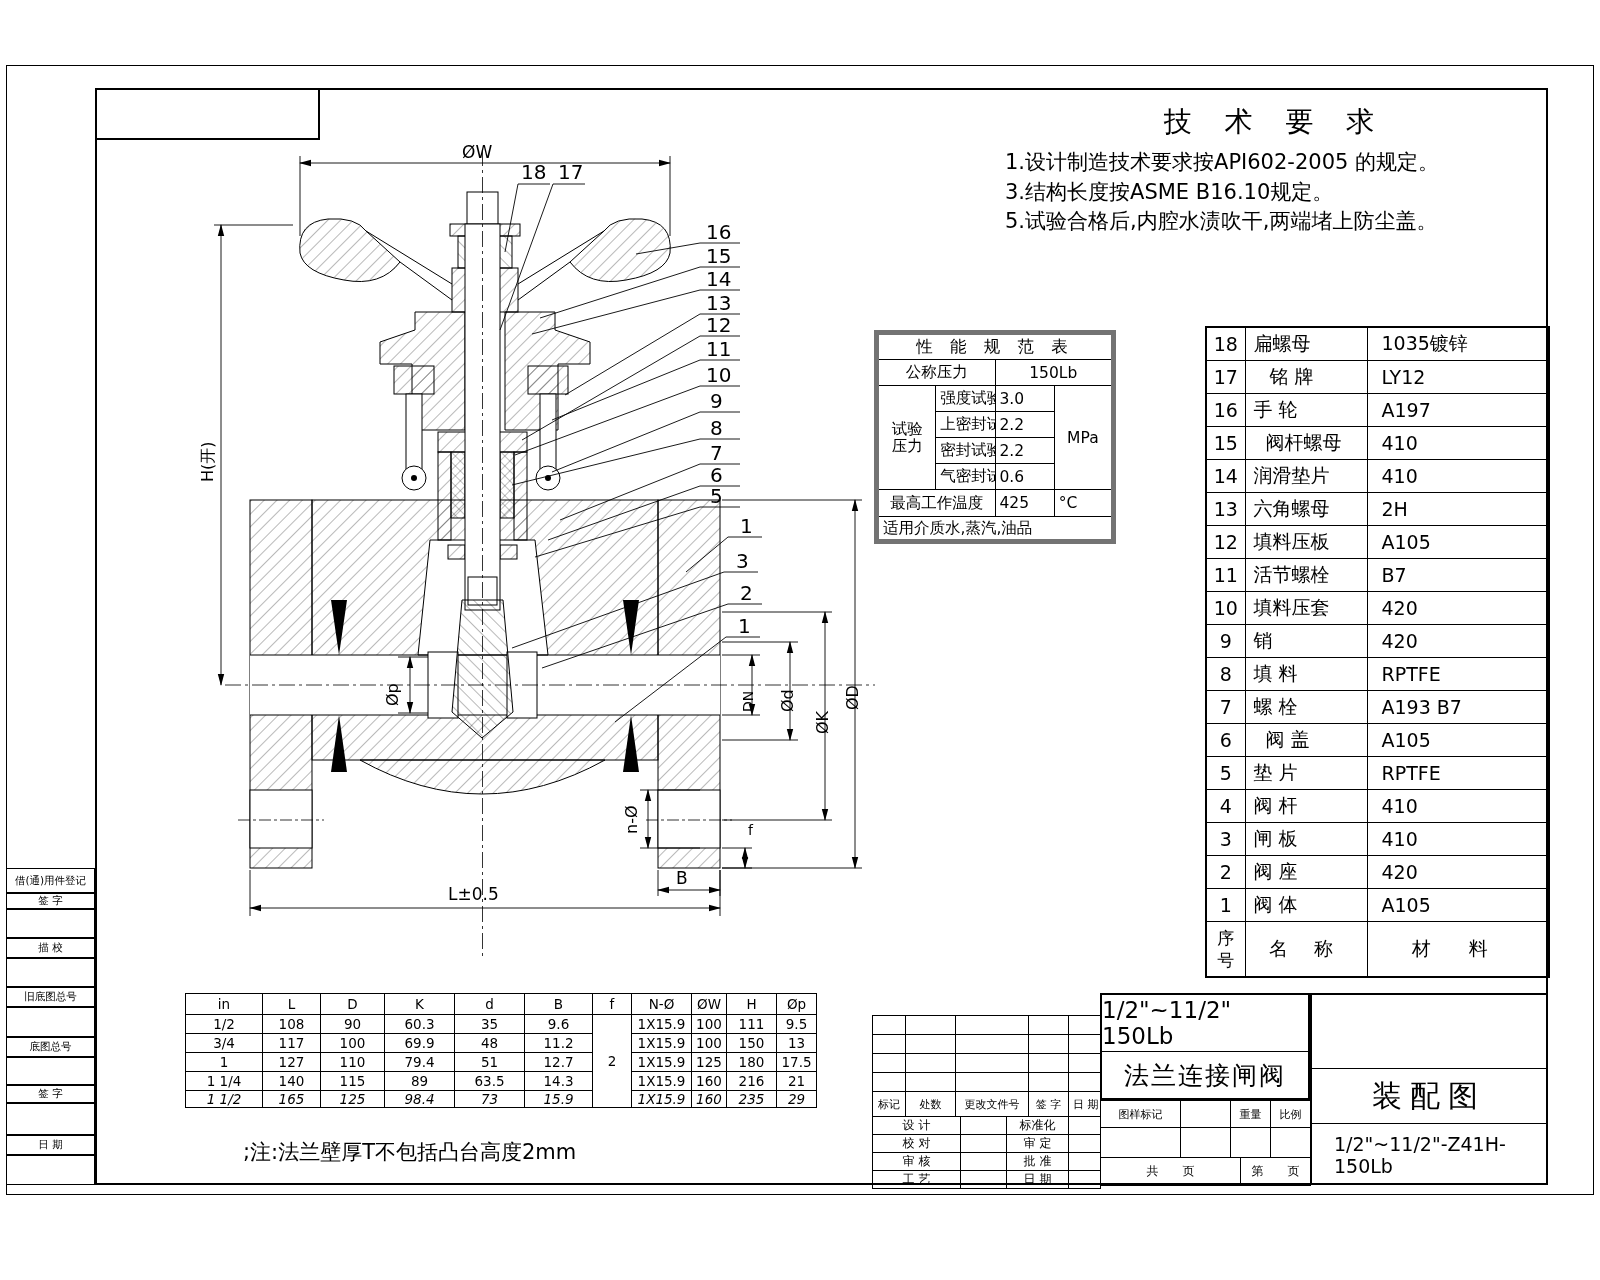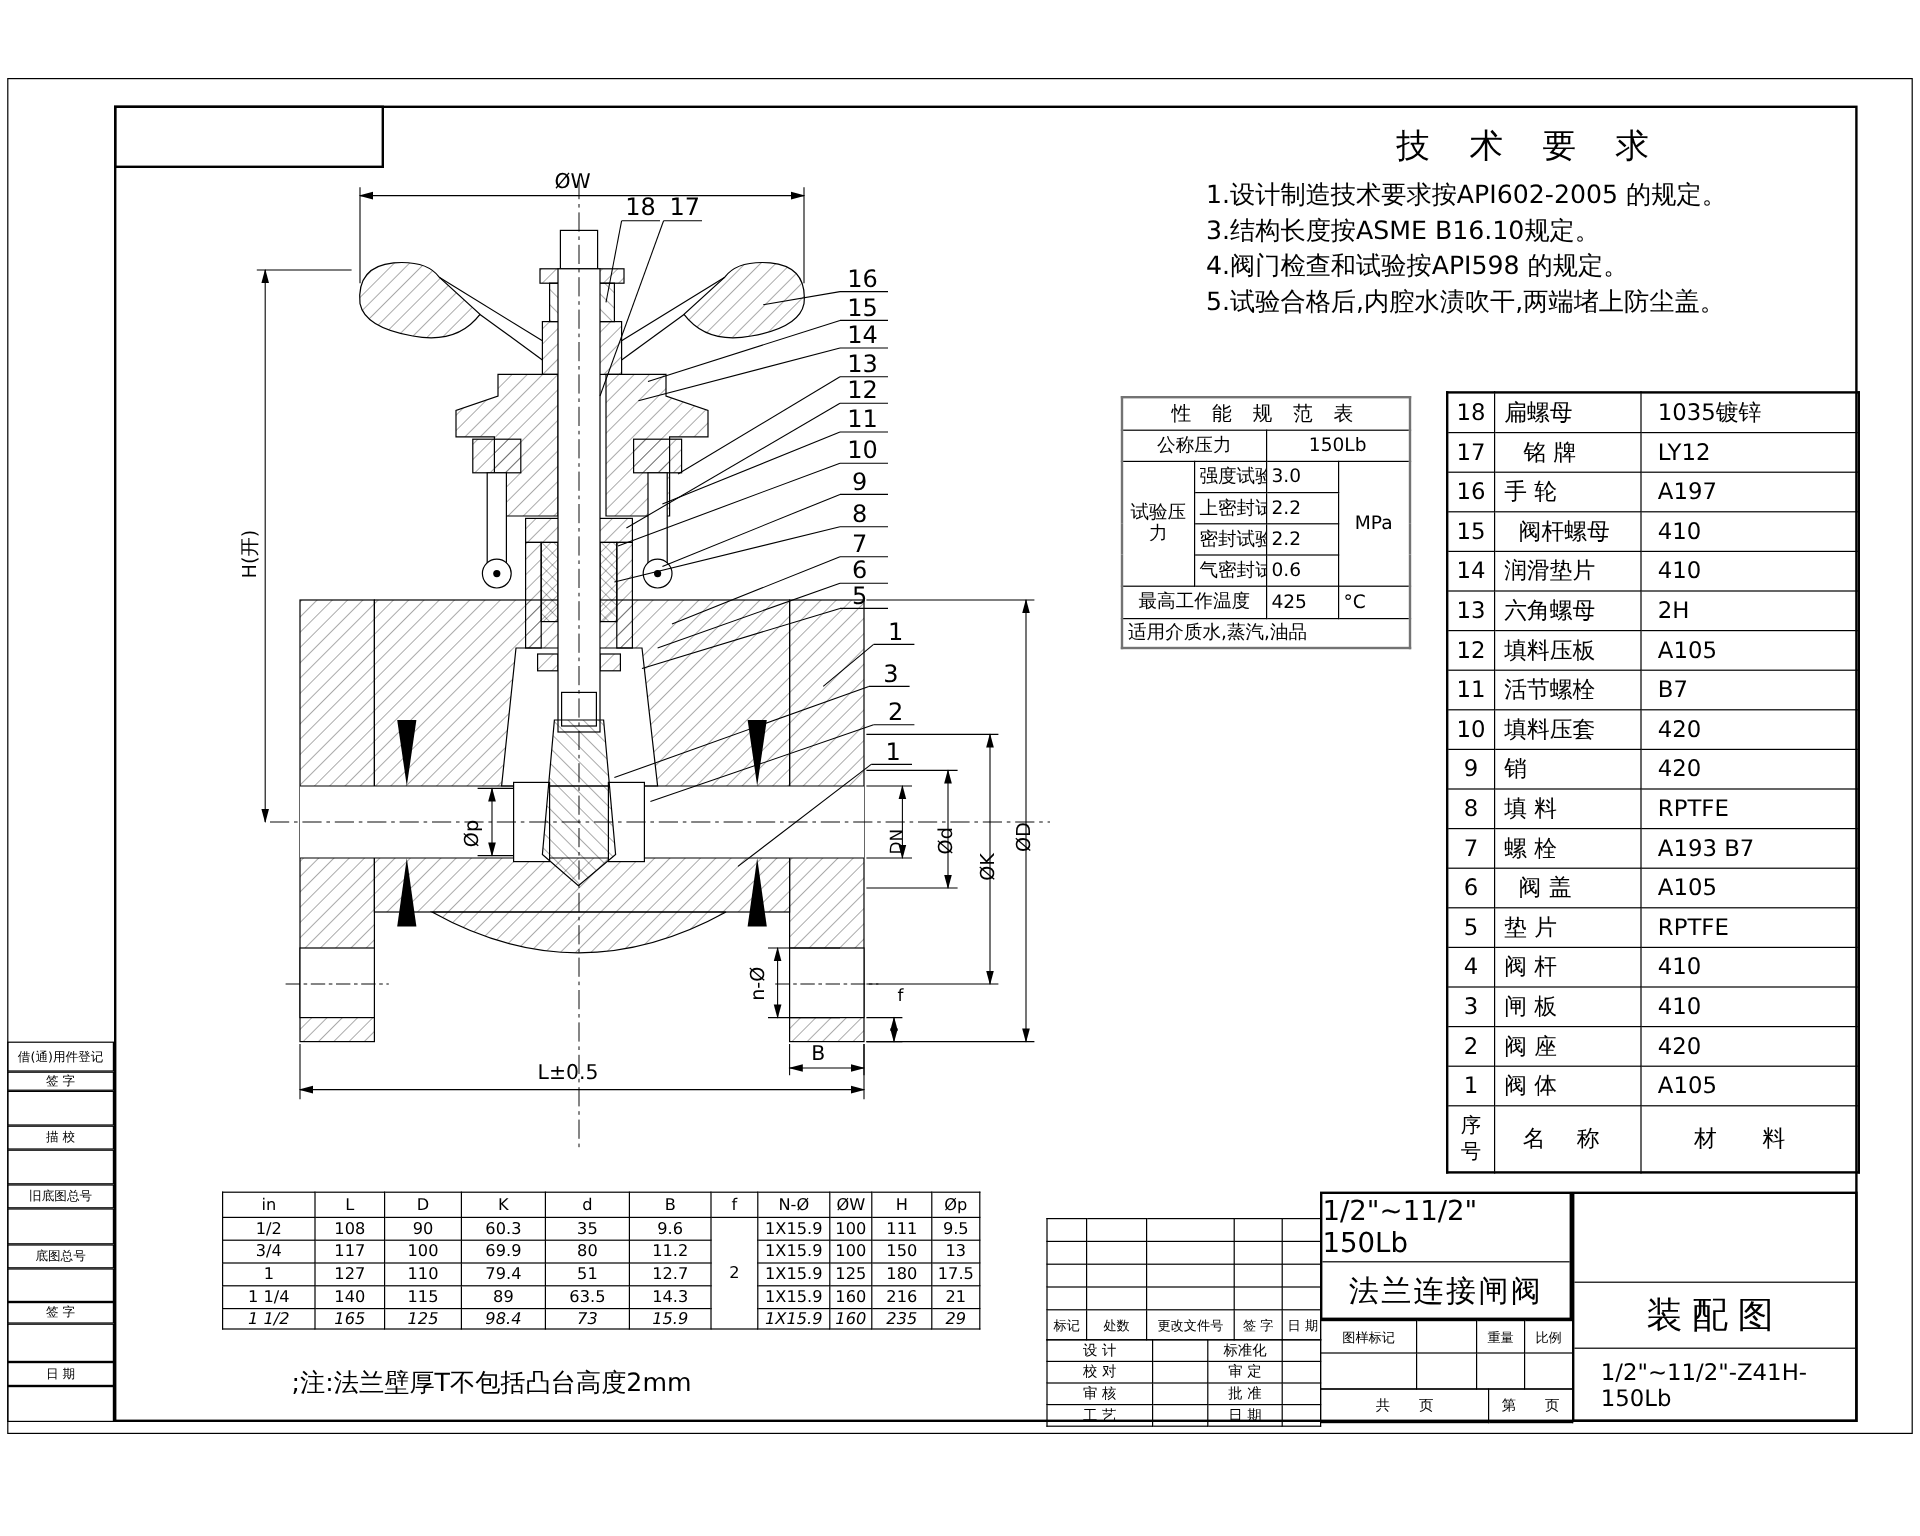--- a/index.html
+++ b/index.html
@@ -248,26 +248,25 @@
   <div class="vlbl" style="left:813px;top:734px;">ØK</div>
   <div class="vlbl" style="left:843px;top:710px;">ØD</div>
   <div class="vlbl" style="left:383px;top:706px;">Øp</div>
 
   <div class="abs" style="left:1005px;top:103px;width:540px;">
     <div style="text-align:center;font-size:28px;letter-spacing:12px;white-space:nowrap;">技 术 要 求</div>
     <div id="techitems" style="margin-top:7px;">
 
     <div>1.设计制造技术要求按API602-2005 的规定。</div>
         <div>3.结构长度按ASME B16.10规定。</div>
-        <div>4.阀门检查和试验按API598 的规定。</div>
         <div>5.试验合格后,内腔水渍吹干,两端堵上防尘盖。</div>
       </div>
   </div>
 
-  <table class="abs" style="left:934px;top:330px;width:242px;font-size:15.5px;border:2px solid #737373;">
+  <table class="abs" style="left:874px;top:330px;width:242px;font-size:15.5px;border:5px solid #737373;">
     <tbody>
         <tr style="height:27px;">
       <td colspan="4" class="cc" style="letter-spacing:6px;font-size:16.5px;">性 能 规 范 表</td>
     </tr>
     <tr style="height:26px;">
       <td colspan="2" class="cc">公称压力</td>
       <td colspan="2" class="cc">150Lb</td>
     </tr>
     <tr style="height:26px;">
       <td rowspan="4" class="cc" style="width:30px;word-break:break-all;white-space:normal;line-height:17px;padding:0 6px;">试验压力</td>
@@ -462,21 +461,21 @@
       <td>1X15.9</td>
           <td>100</td>
       <td>111</td>
           <td>9.5</td>
     </tr>
     <tr style="height:19px;">
       <td>3/4</td>
           <td>117</td>
       <td>100</td>
           <td>69.9</td>
-      <td>80</td>
+      <td>48</td>
           <td>11.2</td>
       <td>1X15.9</td>
           <td>100</td>
       <td>150</td>
           <td>13</td>
     </tr>
     <tr style="height:19px;">
       <td>1</td>
           <td>127</td>
       <td>110</td>

